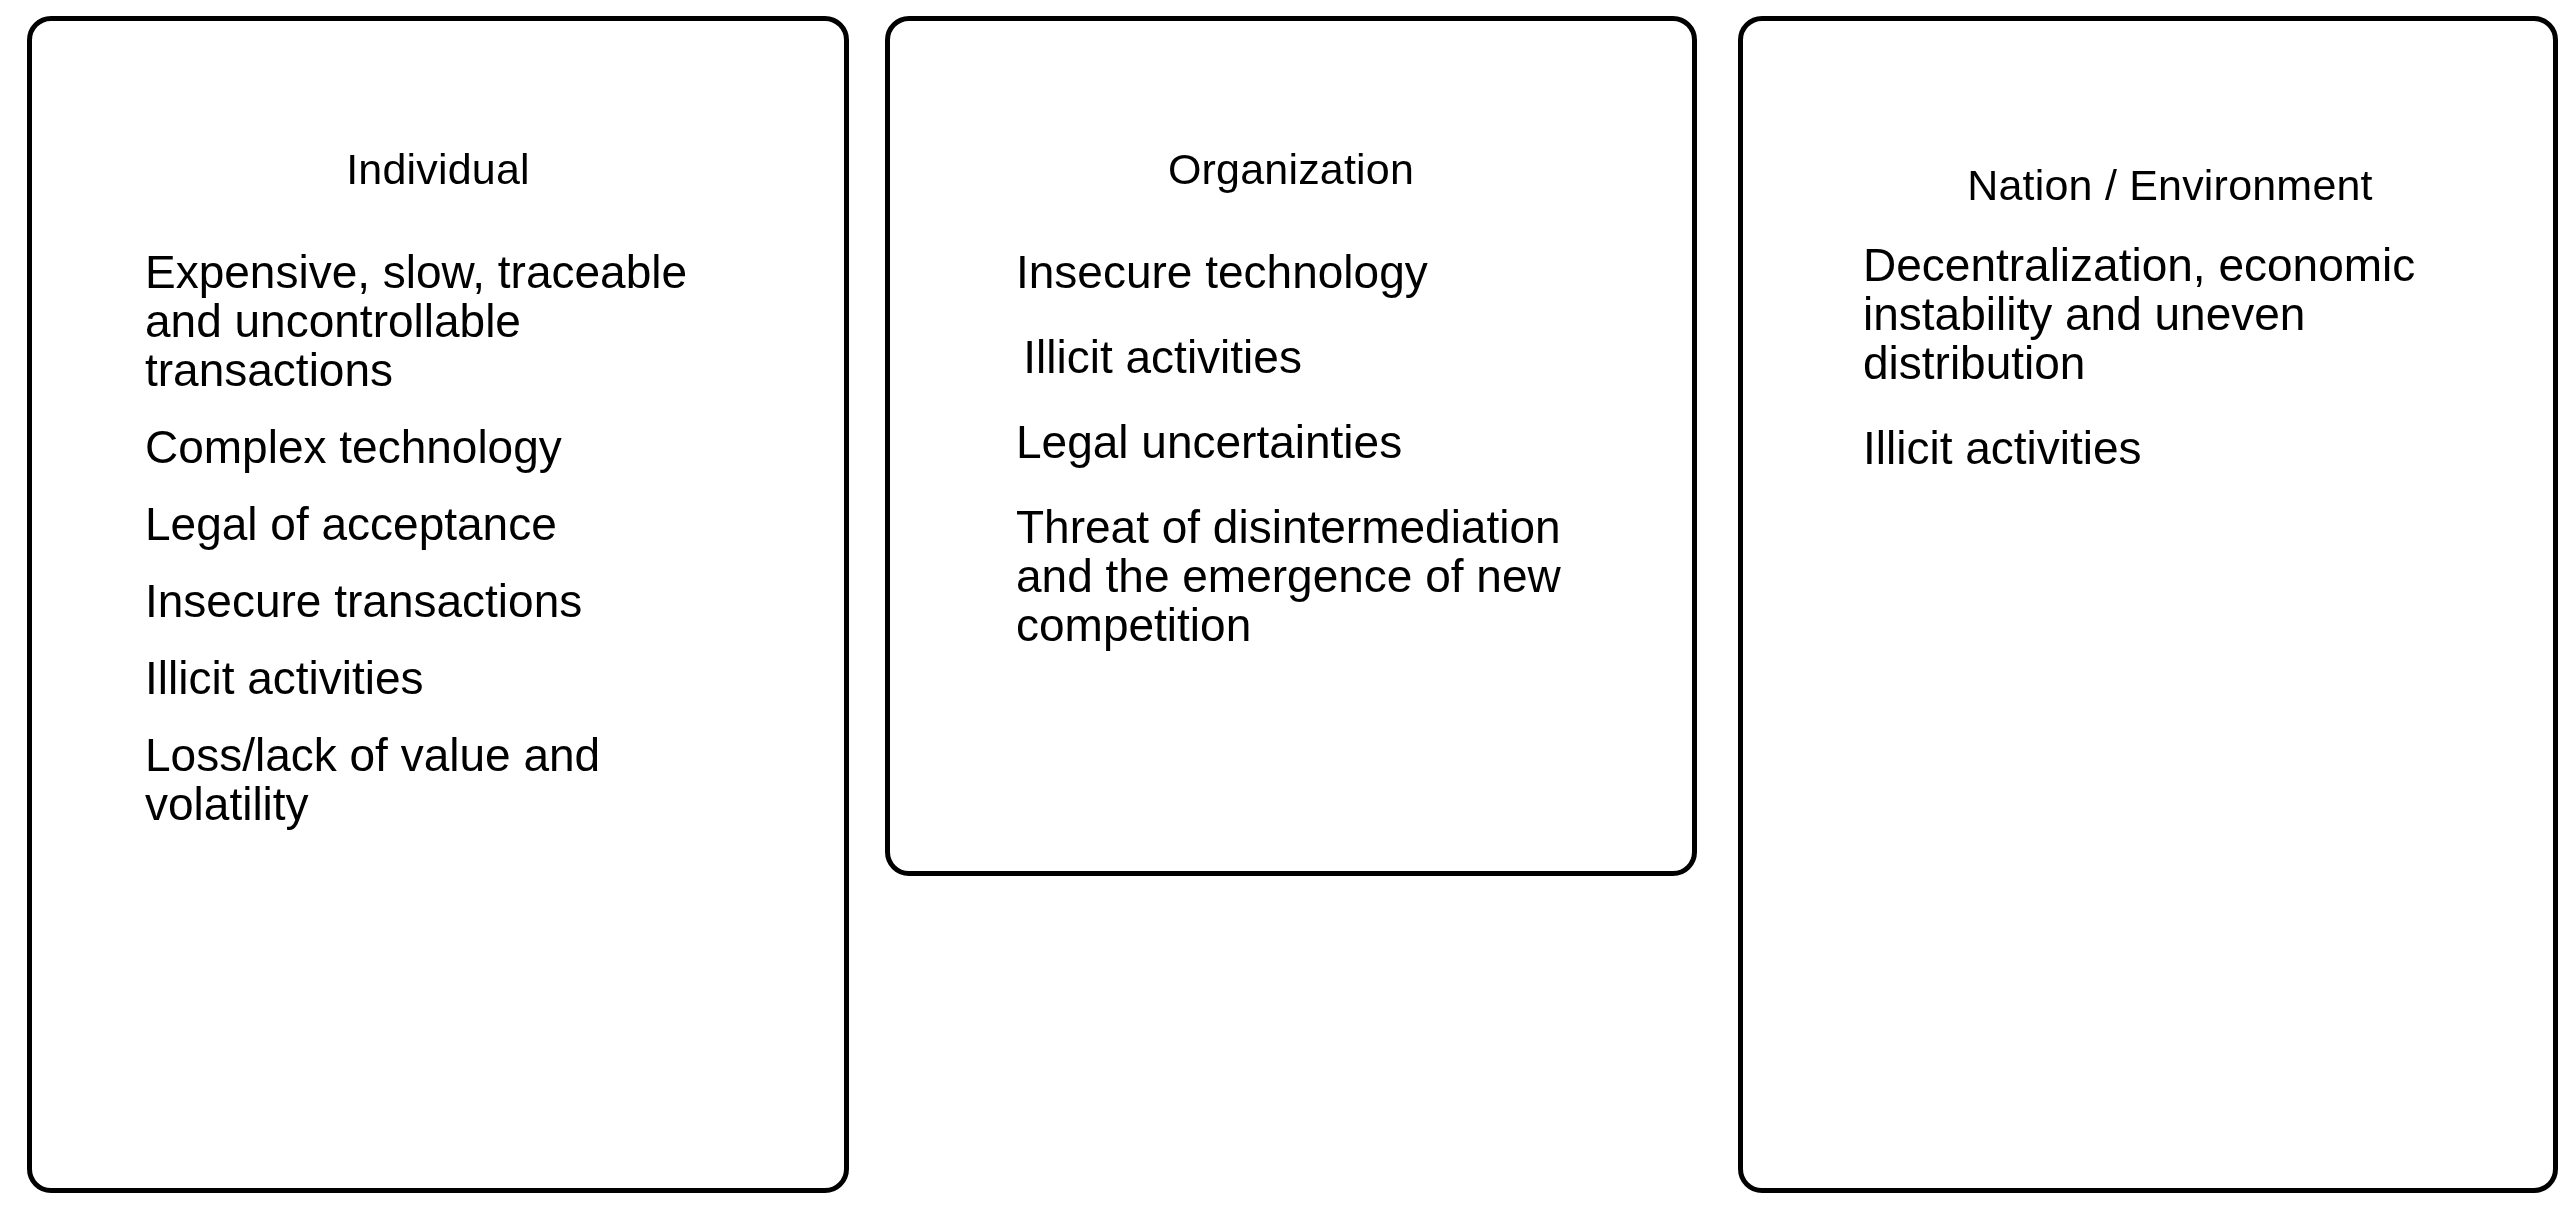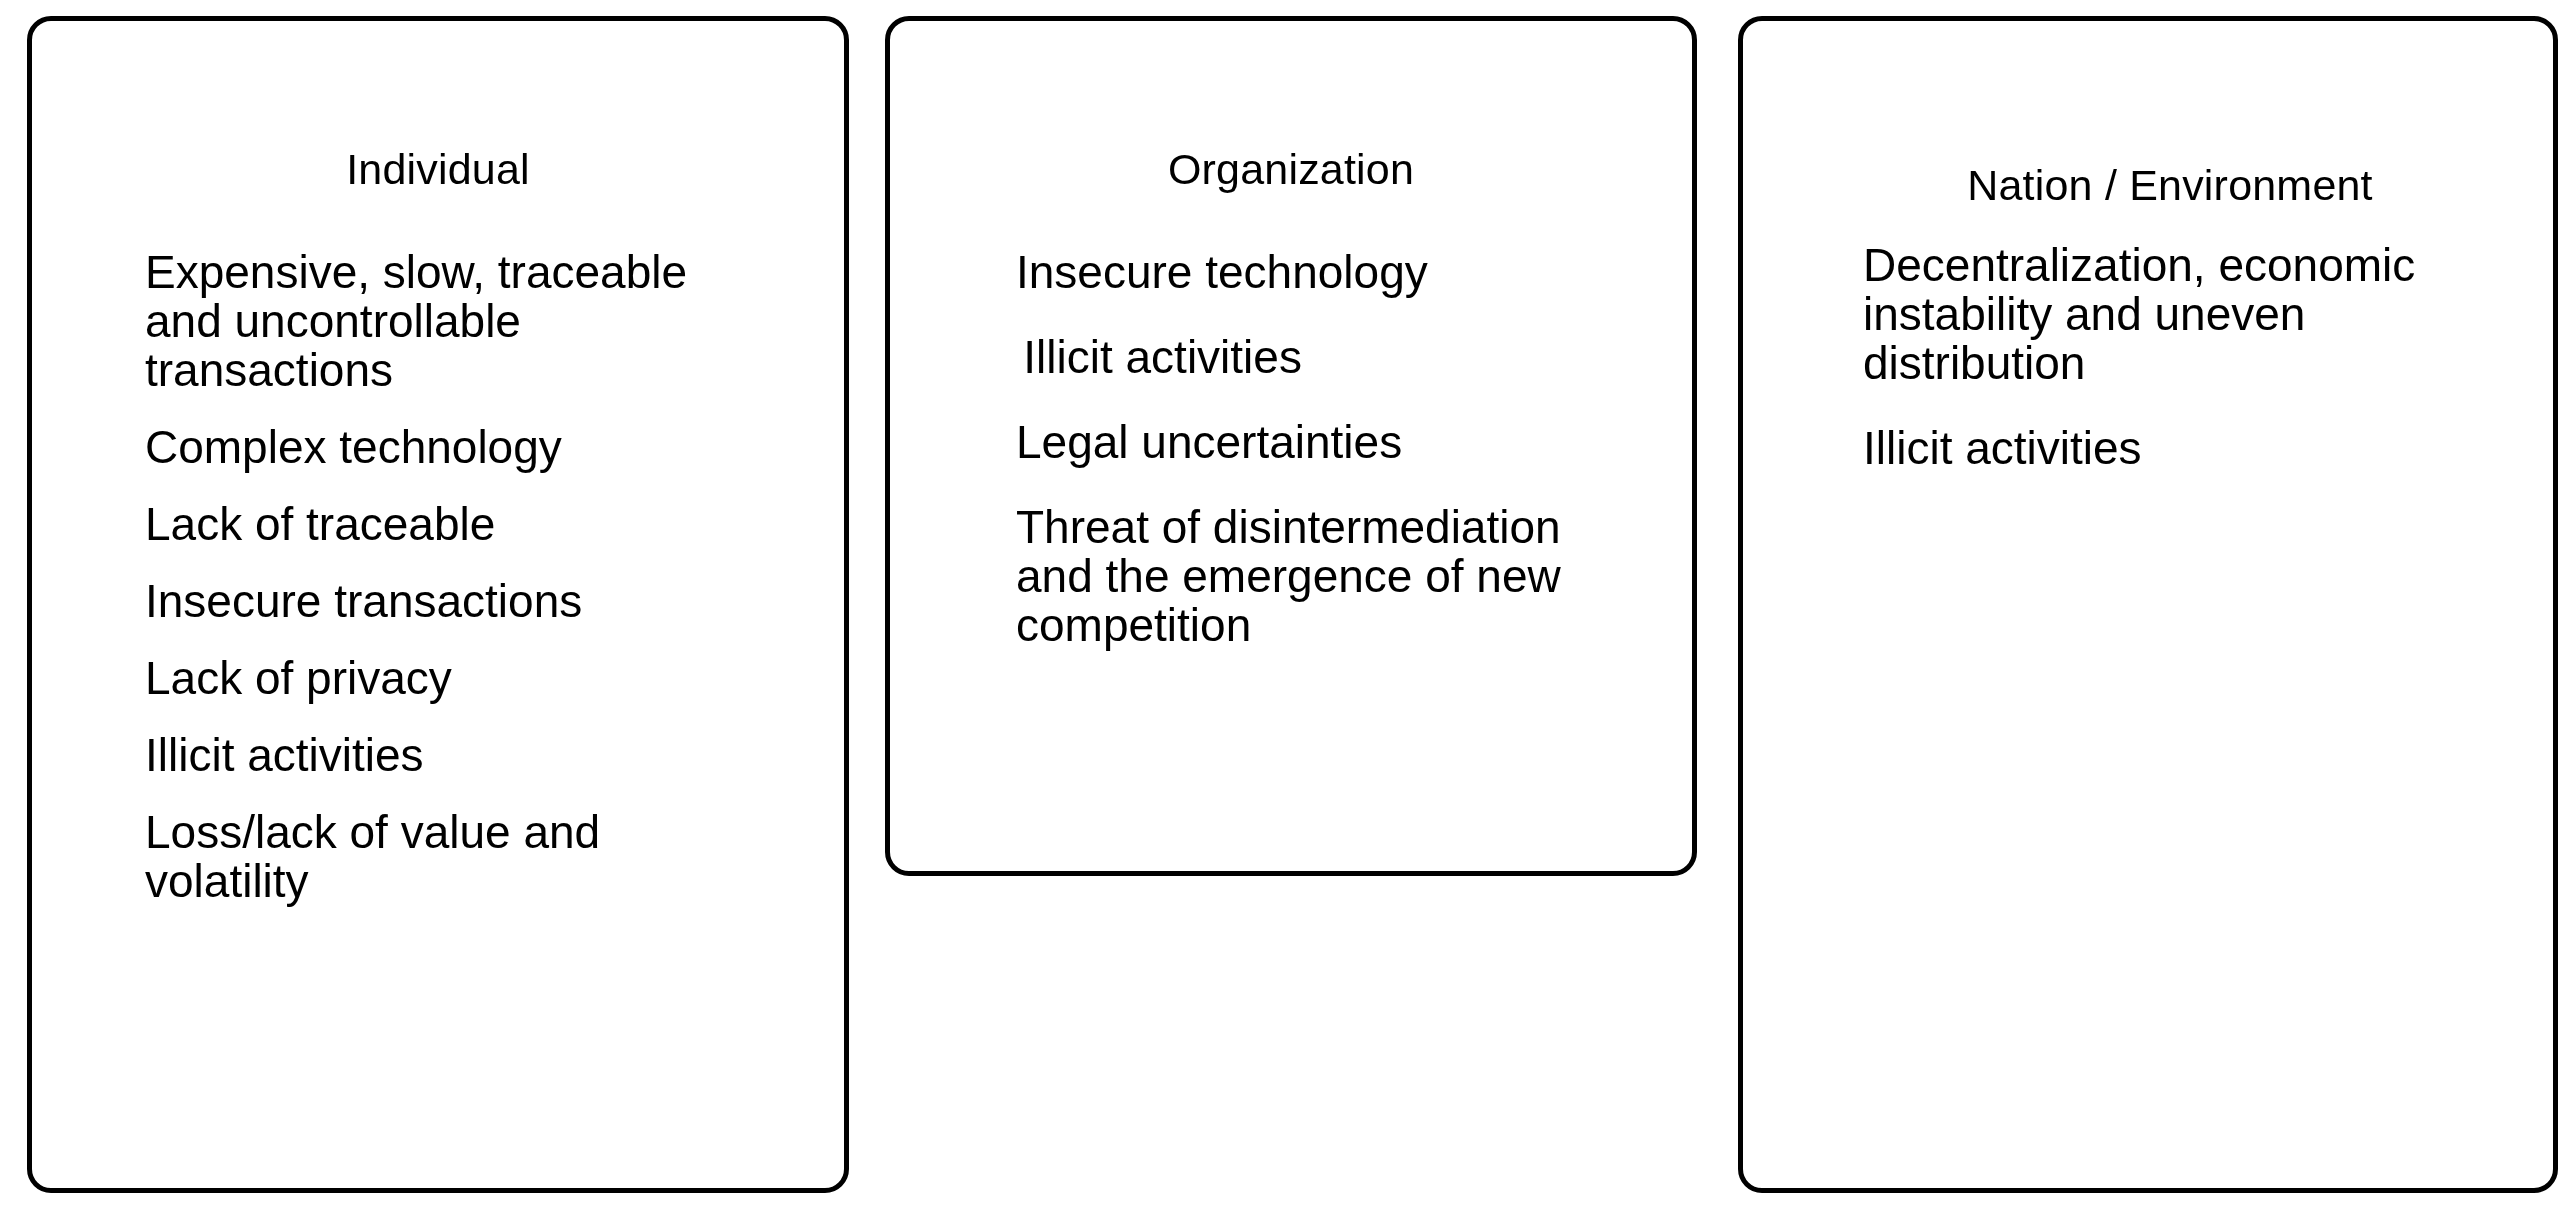--- a/index.html
+++ b/index.html
@@ -84,23 +84,22 @@
 </head>
 <body>
 
 <div id="diagram">
 
   <section class="panel panel-1">
     <h2 class="panel-title">Individual</h2>
     <ul class="items">
       <li class="item">Expensive, slow, traceable and uncontrollable transactions</li>
       <li class="item">Complex technology</li>
-      <li class="item">Lack of traceable</li>
+      <li class="item">Legal of acceptance</li>
       <li class="item">Insecure transactions</li>
-      <li class="item">Lack of privacy</li>
       <li class="item">Illicit activities</li>
       <li class="item">Loss/lack of value and volatility</li>
     </ul>
   </section>
 
   <section class="panel panel-2">
     <h2 class="panel-title">Organization</h2>
     <ul class="items">
       <li class="item">Insecure technology</li>
       <li class="item indented"> Illicit activities</li>

